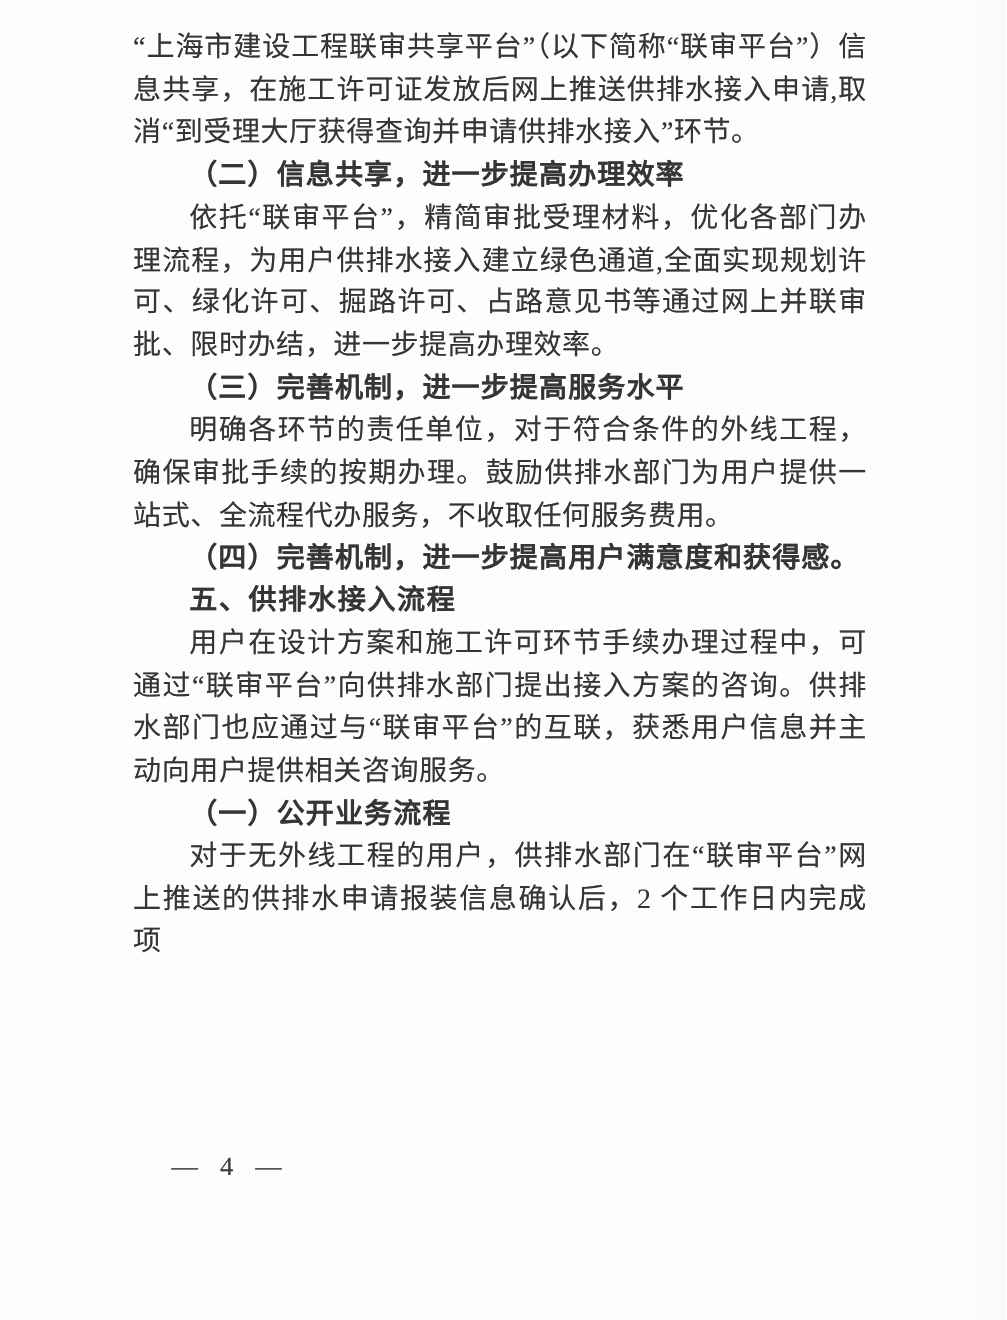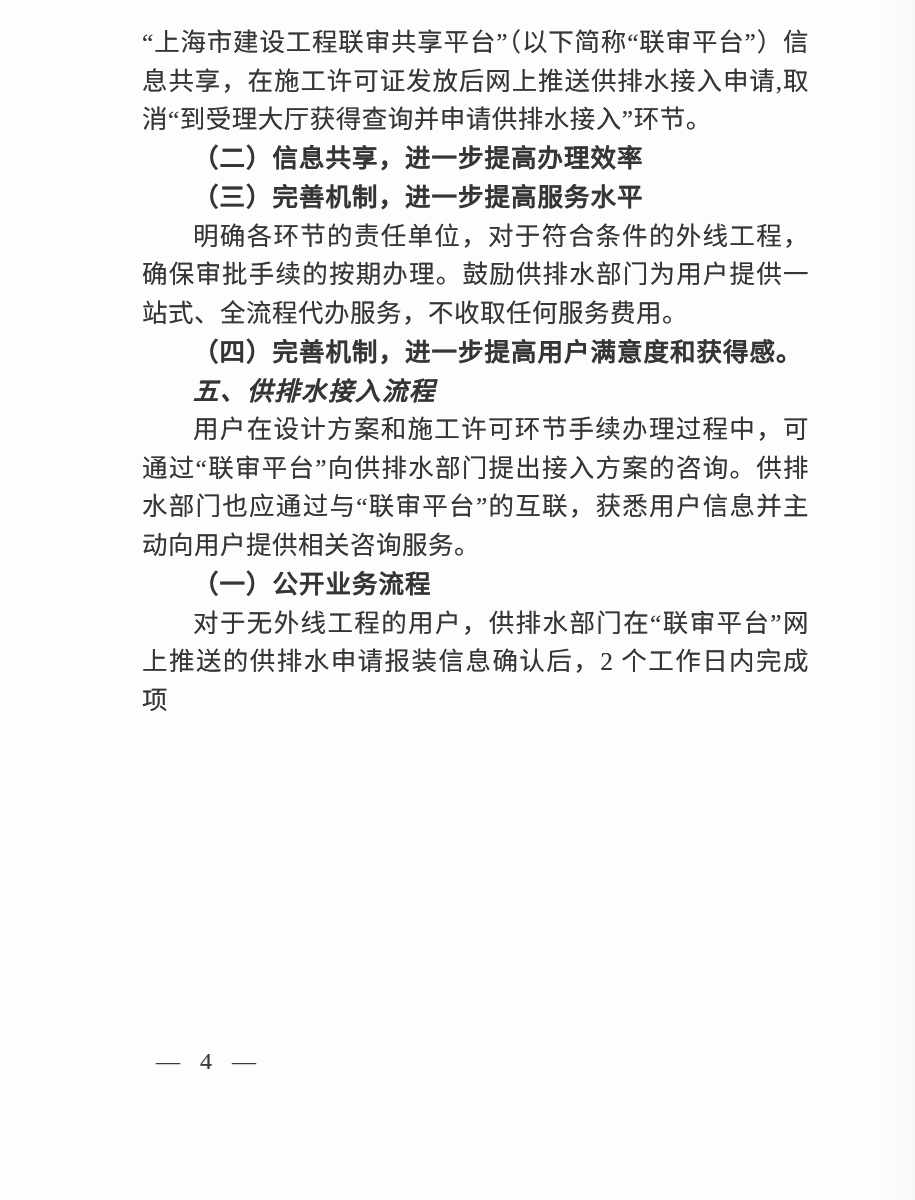--- a/index.html
+++ b/index.html
@@ -20,21 +20,21 @@
   .page::after {
     content: "";
     position: absolute;
     top: 0; right: 0; bottom: 0;
     width: 40px;
     background: linear-gradient(to right, rgba(0,0,0,0), rgba(0,0,0,0.02));
     pointer-events: none;
   }
   .content {
     position: absolute;
-    left: 142px;
+    left: 121px;
     top: 24px;
     width: 667px;
     font-size: 25.5px;
     line-height: 38.7px;
     text-align: justify;
     text-justify: inter-ideograph;
     letter-spacing: 0.5px;
     text-shadow: 0 0 0.6px rgba(70,70,70,0.55);
   }
   .content p {
@@ -47,39 +47,39 @@
   .heading-kai {
     text-indent: 2em;
     font-weight: 700;
     letter-spacing: 1px;
   }
   .heading-hei {
     text-indent: 2em;
     font-weight: 700;
     font-family: "Liberation Sans", "DejaVu Sans", sans-serif;
     letter-spacing: 1.5px;
-    font-style: italic;
   }
   .page-number {
     position: absolute;
     left: 156px;
     top: 1048px;
     font-size: 24px;
     letter-spacing: 7px;
     color: #3c3c3c;
     text-shadow: 0 0 0.5px rgba(70,70,70,0.5);
   }
 </style>
 </head>
 <body>
 
 <div class="page">
   <div class="content">
     <p>“上海市建设工程联审共享平台”（以下简称“联审平台”）信息共享，在施工许可证发放后网上推送供排水接入申请,取消“到受理大厅获得查询并申请供排水接入”环节。</p>
     <p class="heading-kai">（二）信息共享，进一步提高办理效率</p>
+    <p class="para-indent">依托“联审平台”，精简审批受理材料，优化各部门办理流程，为用户供排水接入建立绿色通道,全面实现规划许可、绿化许可、掘路许可、占路意见书等通过网上并联审批、限时办结，进一步提高办理效率。</p>
     <p class="heading-kai">（三）完善机制，进一步提高服务水平</p>
     <p class="para-indent">明确各环节的责任单位，对于符合条件的外线工程，确保审批手续的按期办理。鼓励供排水部门为用户提供一站式、全流程代办服务，不收取任何服务费用。</p>
     <p class="heading-kai">（四）完善机制，进一步提高用户满意度和获得感。</p>
     <p class="heading-hei">五、供排水接入流程</p>
     <p class="para-indent">用户在设计方案和施工许可环节手续办理过程中，可通过“联审平台”向供排水部门提出接入方案的咨询。供排水部门也应通过与“联审平台”的互联，获悉用户信息并主动向用户提供相关咨询服务。</p>
     <p class="heading-kai">（一）公开业务流程</p>
     <p class="para-indent">对于无外线工程的用户，供排水部门在“联审平台”网上推送的供排水申请报装信息确认后，2 个工作日内完成项</p>
   </div>
 
   <div class="page-number">— 4 —</div>

